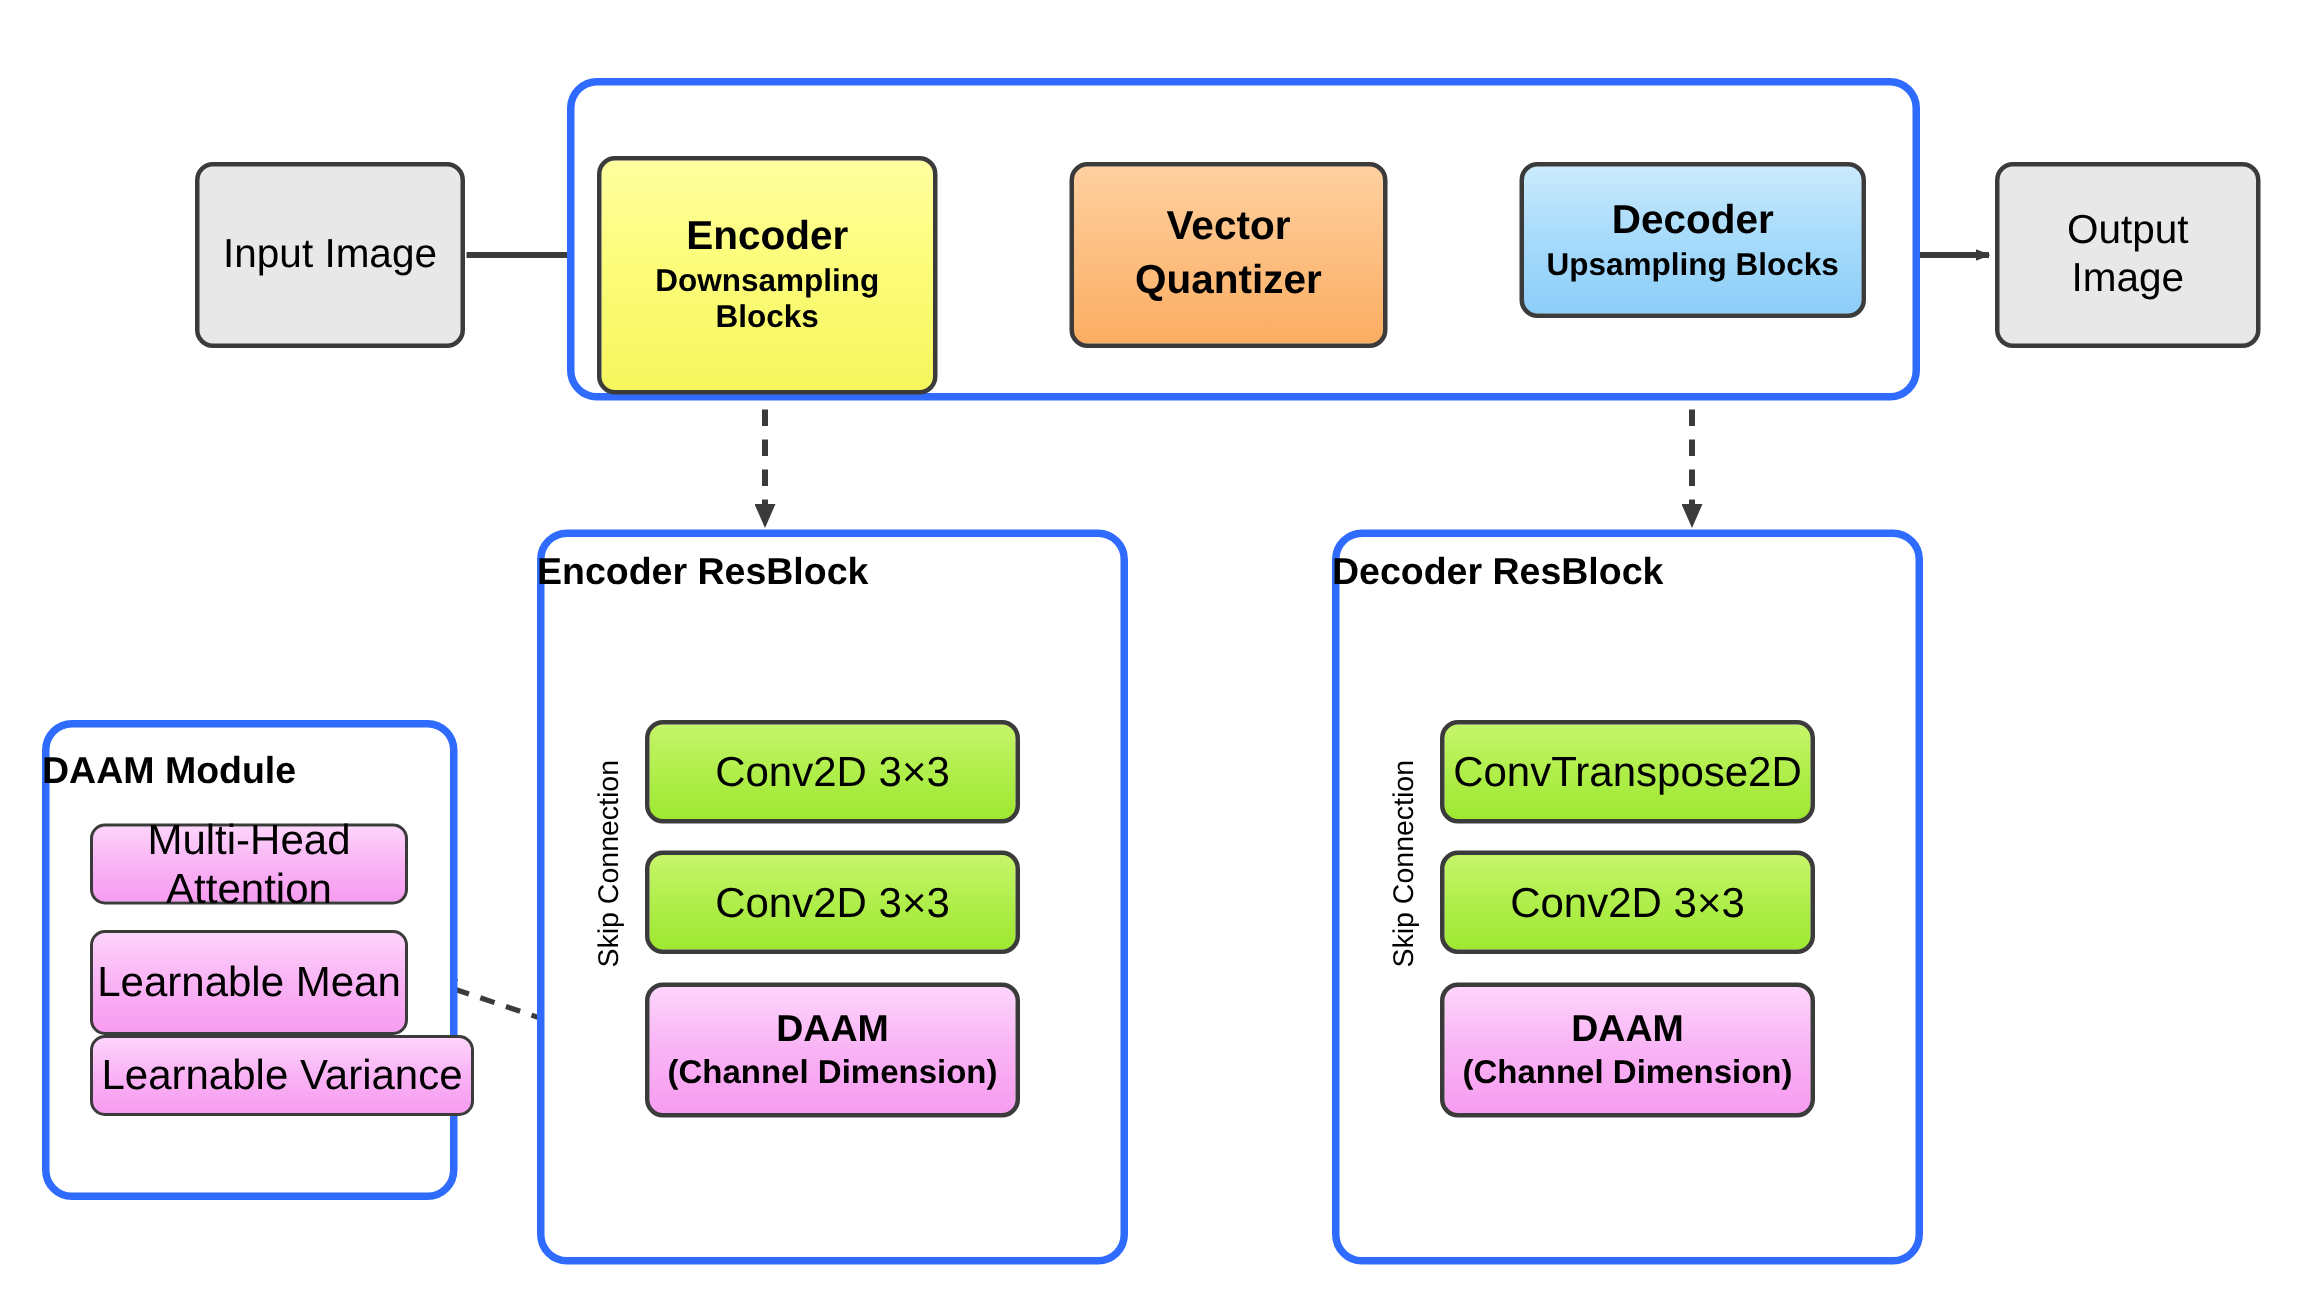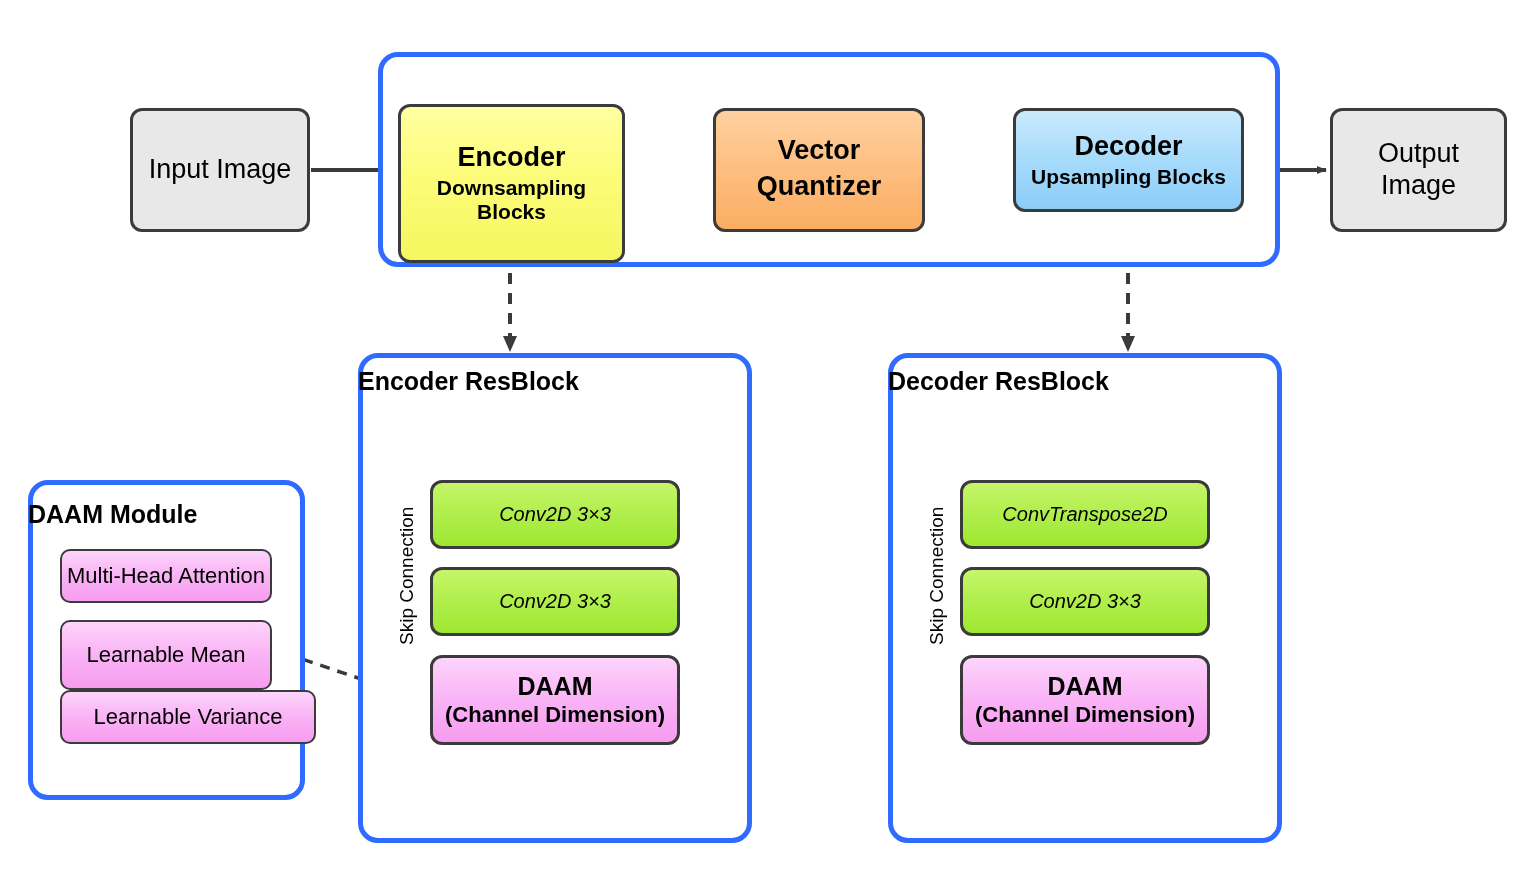--- a/index.html
+++ b/index.html
@@ -83,36 +83,35 @@
   .group-title {
     position: absolute;
     width: 100%;
     font-size: 25px;
     font-weight: bold;
     color: #000000;
   }
   
   .conv-node {
     background: linear-gradient(180deg, #c6f56a 0%, #b2ef4e 45%, #9ee831 100%);
-    font-size: 20px;
-    font-style: italic;
+    font-size: 28px;
   }
   .daam-node {
     background: linear-gradient(180deg, #fdd4fb 0%, #f9b3f5 50%, #f79cf0 100%);
   }
   .daam-node .title-bold {
     font-size: 25px;
   }
   .daam-node .sub {
     font-size: 22px;
   }
   
   .daam-item {
     background: linear-gradient(180deg, #fdd4fb 0%, #f9b3f5 50%, #f79cf0 100%);
-    font-size: 22px;
+    font-size: 28px;
     border-width: 2px;
     border-radius: 10px;
   }
   
   .skip-label {
     position: absolute;
     font-size: 19px;
     color: #000000;
     white-space: nowrap;
     transform-origin: left top;

